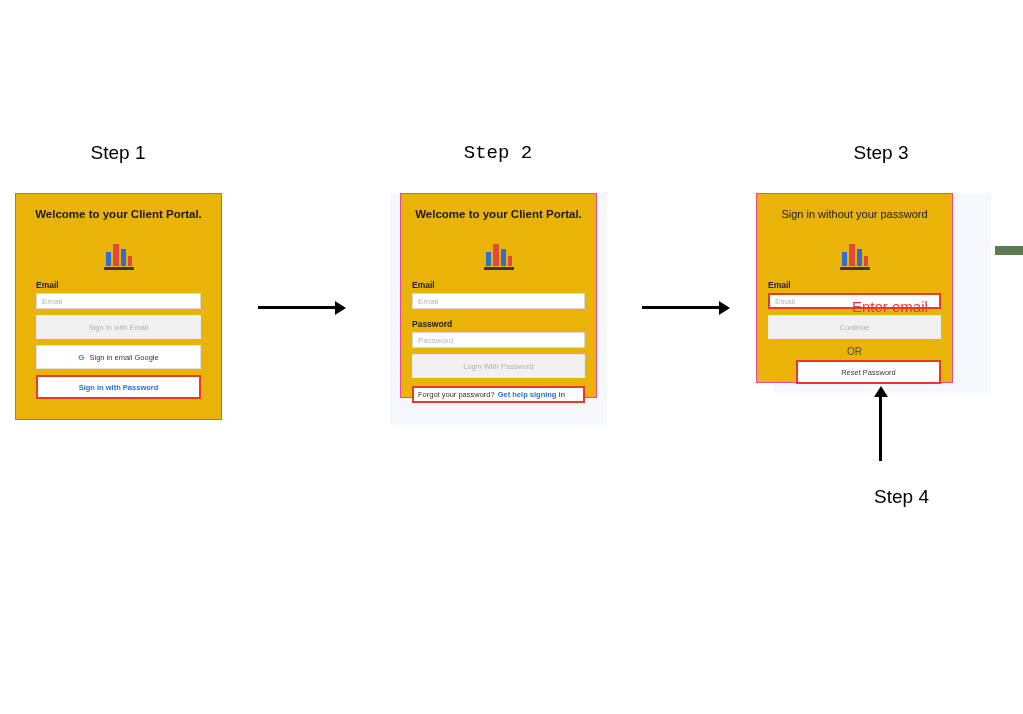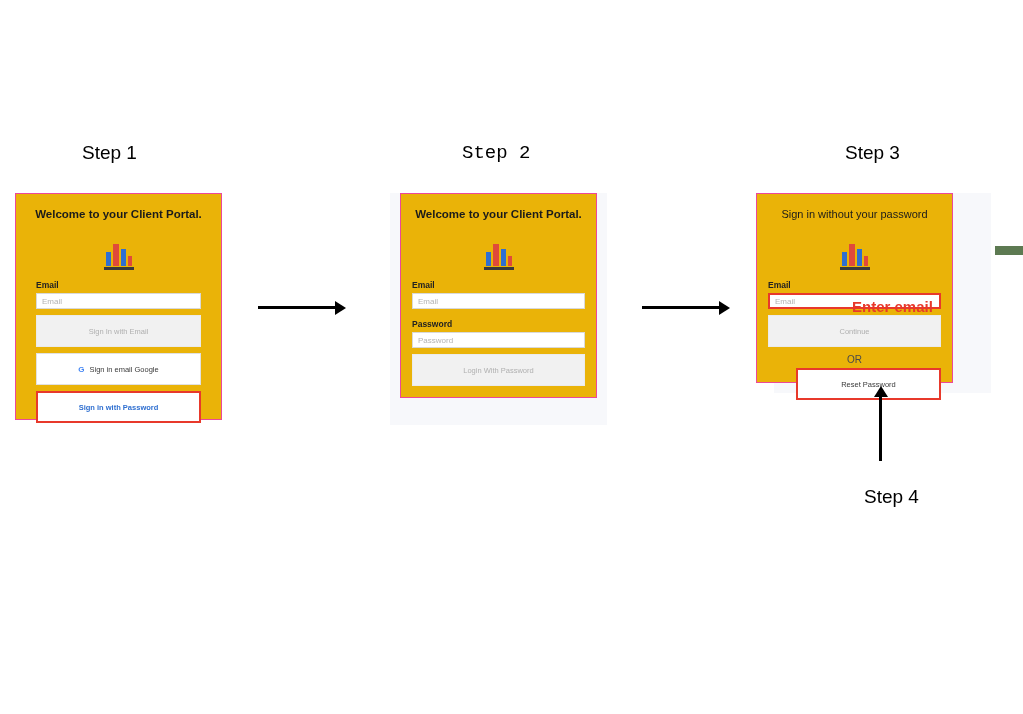--- a/index.html
+++ b/index.html
@@ -12,20 +12,21 @@
     height: 714px;
     position: relative;
     font-family: "Liberation Sans", sans-serif;
     overflow: hidden;
   }
 
   .step-label {
     position: absolute;
     font-size: 19px;
     color: #000000;
+    text-align: center;
     white-space: nowrap;
   }
 
   
   .card {
     position: absolute;
     background: #eab308;
     border: 1px solid #ec4899;
     box-sizing: border-box;
   }
@@ -89,21 +90,21 @@
     align-items: center;
     padding-left: 5px;
     font-size: 8px;
     color: #b3b3b3;
   }
   .field-input.highlight {
     border: 2px solid #e8392b;
   }
 
   .btn {
-    height: 32px;
+    height: 24px;
     border: 1px solid #e1e1e1;
     box-sizing: border-box;
     display: flex;
     align-items: center;
     justify-content: center;
     font-size: 7.5px;
     margin-top: 6px;
   }
   .btn.disabled {
     background: #f1f1f1;
@@ -247,20 +248,24 @@
 
   <div style="padding: 0 11px;">
     <div class="field-label">Email</div>
     <div class="field-input">Email</div>
 
     <div class="field-label">Password</div>
     <div class="field-input">Password</div>
 
     <div class="btn disabled">Login With Password</div>
 
+    <div class="forgot-row">
+      <span>Forgot your password?</span>
+      <span class="link">Get help signing in</span>
+    </div>
   </div>
 </div>
 
 <div class="card-shadow" style="left:774px; top:193px; width:217px; height:200px;"></div>
 <div class="card" style="left:756px; top:193px; width:197px; height:190px;">
   <div class="card-title small">Sign in without your password</div>
 
   <div class="logo">
     <div class="bars">
       <div class="bar b1"></div>
@@ -276,19 +281,19 @@
     <div class="field-input highlight">Email</div>
 
     <div class="btn disabled">Continue</div>
 
     <div class="or-text">OR</div>
 
     <div class="btn outlined-red" style="margin-top:3px;margin-left:28px;">Reset Password</div>
   </div>
 </div>
 
-<div class="annot-red" style="left:852px; top:298px;font-weight:bold;">Enter email</div>
+<div class="annot-red" style="left:852px; top:298px;">Enter email</div>
 
 <div class="arrow-h" style="left:258px; top:306px; width:78px;"></div>
 <div class="arrow-h" style="left:642px; top:306px; width:78px;"></div>
 <div class="arrow-v" style="left:879px; top:397px; height:64px;"></div>
 
 <div class="edge-marker" style="left:995px; top:246px; width:28px; height:9px;"></div>
 
 </body></html>

